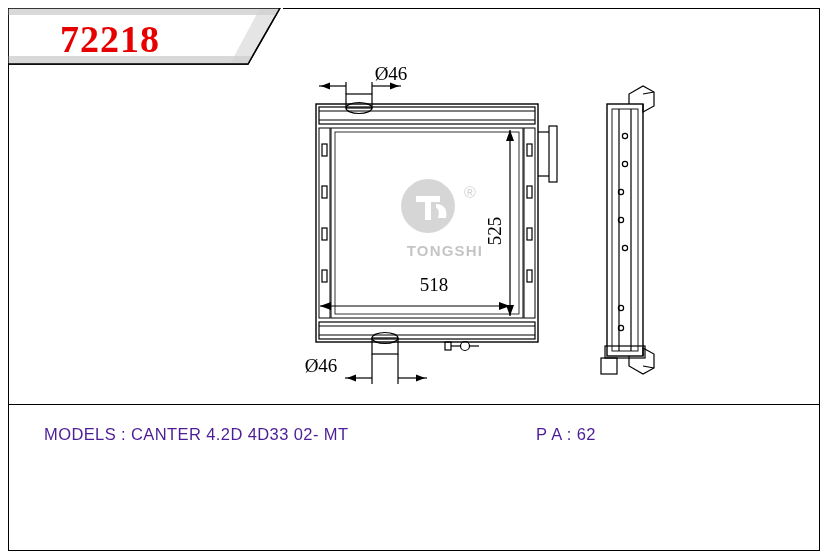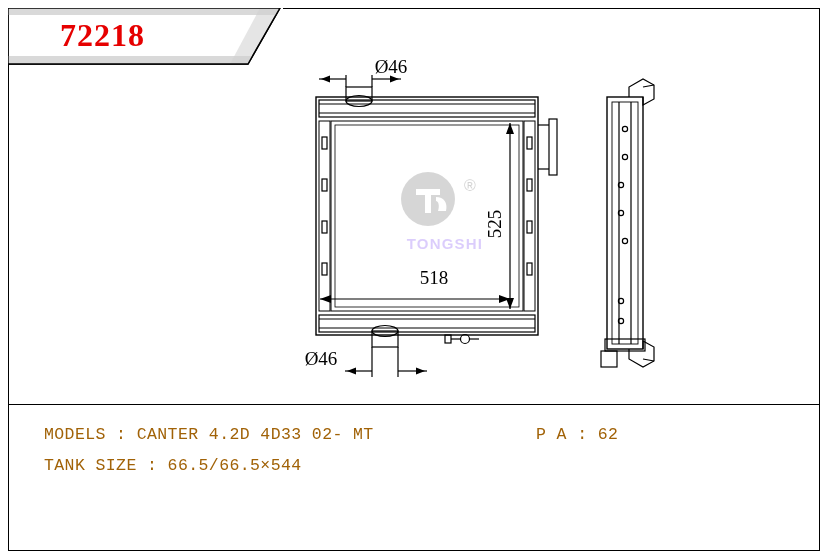--- a/index.html
+++ b/index.html
@@ -15,51 +15,51 @@
 
   
   .pn-tab{
     position:absolute;left:8px;top:8px;width:275px;height:54px;
     background:#fff;border:none;overflow:visible;
   }
   .pn-tab svg{position:absolute;left:0;top:0;}
   .pn-text{
     position:absolute;left:52px;top:9px;
     font-family:"Liberation Serif",serif;
-    font-weight:bold;font-size:32px;color:#e60000;letter-spacing:1px;
+    font-weight:bold;font-size:38px;color:#e60000;letter-spacing:1px;
   }
 
   
   .divider{
     position:absolute;left:9px;top:404px;width:810px;height:1px;background:#000;
   }
 
   
   .specs{position:absolute;left:44px;top:419px;width:760px;height:120px;}
   .spec-col-left{position:absolute;left:0;top:0;width:460px;}
   .spec-col-right{position:absolute;left:492px;top:0;width:270px;}
   .spec-line{
-    font-family:Liberation Mono, monospace;
-    font-size:16.5px;color:#a16207;letter-spacing:0.4px;line-height:31px;white-space:nowrap;
-  }
-
-  
-  .drawing{position:absolute;left:9px;top:9px;width:810px;height:394px;}
+    font-family:Liberation Sans, sans-serif;
+    font-size:16.5px;color:#4c1d95;letter-spacing:0.4px;line-height:31px;white-space:nowrap;
+  }
+
+  
+  .drawing{position:absolute;left:9px;top:16px;width:810px;height:394px;}
   .drawing svg{position:absolute;left:0;top:0;}
 
   
   .wm{
     position:absolute;left:371px;top:160px;width:130px;height:96px;
     opacity:0.30;
   }
   .wm svg{position:absolute;left:0;top:0;}
   .wm-text{
     position:absolute;left:0;top:66px;width:130px;text-align:center;
     font-family:"Liberation Sans",sans-serif;font-weight:bold;
-    font-size:15px;color:#8b5cf6;letter-spacing:1.2px;
+    font-size:15px;color:#404040;letter-spacing:1.2px;
   }
 
   .dimlabel{
     font-family:"Liberation Serif",serif;font-size:19px;fill:#000;
   }
 </style>
 </head>
 <body>
 
 <div id="sheet">
@@ -174,21 +174,20 @@
       </svg>
       <div class="wm-text">TONGSHI</div>
     </div>
   </div>
 
   <div class="divider"></div>
 
   <div class="specs">
     <div class="spec-col-left">
       <div class="spec-line">MODELS : CANTER 4.2D 4D33 02-  MT</div>
-      <div class="spec-line">TANK SIZE : 66.5/66.5×544</div>
     </div>
     <div class="spec-col-right">
       <div class="spec-line">P A : 62</div>
     </div>
   </div>
 
   <div class="pn-tab">
     <svg width="280" height="58" viewBox="0 0 280 58">
       <path d="M0 0 L272 0 L240 56 L0 56 Z" fill="#ffffff" stroke="#000" stroke-width="1.4"></path>
       <path d="M0 0 L272 0 L268 7 L0 7 Z" fill="#d9d9d9" stroke="none"></path>

